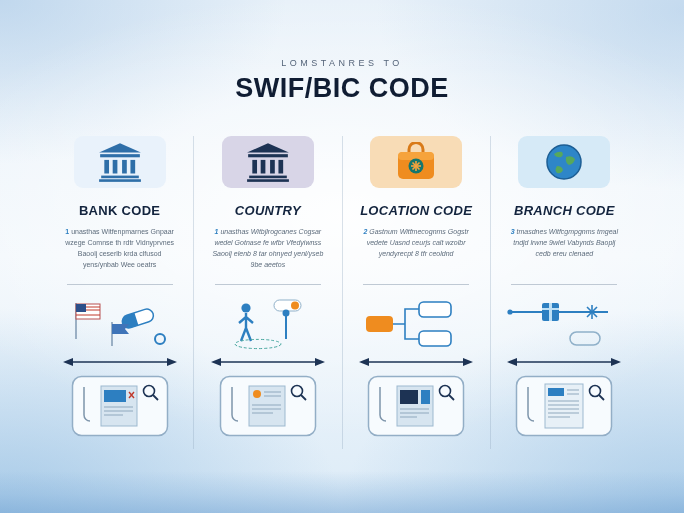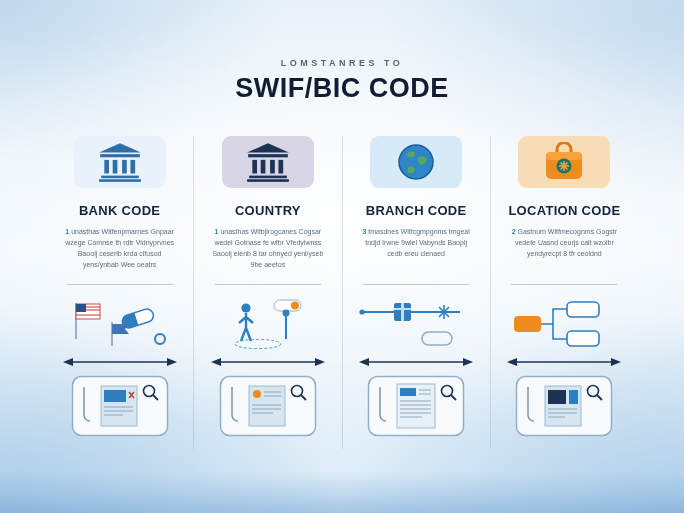--- a/index.html
+++ b/index.html
@@ -10,26 +10,26 @@
     background:
       radial-gradient(90% 60% at 50% 42%, rgba(255,255,255,.92) 0%, rgba(255,255,255,0) 72%),
       radial-gradient(42% 32% at 0% 0%, rgba(160,195,228,.55), rgba(160,195,228,0) 100%),
       radial-gradient(45% 35% at 100% 2%, rgba(160,195,228,.5), rgba(160,195,228,0) 100%),
       radial-gradient(50% 40% at 0% 100%, rgba(135,182,222,.65), rgba(135,182,222,0) 100%),
       radial-gradient(50% 40% at 100% 100%, rgba(135,182,222,.6), rgba(135,182,222,0) 100%),
       linear-gradient(180deg,#e8f1f9 0%,#f3f8fc 50%,#dcebf7 100%);
   }
 
   .header { position:absolute; top:58px; left:0; right:0; text-align:center; }
-  .eyebrow { font-size:9px; font-weight:bold; letter-spacing:3.5px; color:#55657a; }
+  .eyebrow { font-size:9px; font-weight:normal; letter-spacing:3.5px; color:#55657a; }
   .title   { margin-top:5px; font-size:27px; font-weight:700; letter-spacing:.5px; color:#101d33; }
 
   .columns { position:absolute; top:136px; left:46px; right:46px; display:flex; }
   .column  { flex:1 1 0; display:flex; flex-direction:column; align-items:center; padding:0 8px 12px; }
-  .column + .column { border-left:1px solid rgba(145,168,192,.35); }
+  .column + .column { border-left:1px solid rgba(145,168,192,.35);font-style:italic; }
 
   .tile { width:92px; height:52px; border-radius:9px; display:flex; align-items:center; justify-content:center; margin-bottom:15px; }
   .heading { font-size:13px; font-weight:800; color:#13243e; letter-spacing:.3px; margin-bottom:9px; white-space:nowrap; }
   .body { font-size:7px; line-height:1.55; color:#5d6c7c; text-align:center; width:118px; margin-bottom:11px; min-height:46px; }
   .body .num { color:#2d7fc1; font-weight:bold; }
   .divider { width:106px; height:1px; background:#bfc9d4; margin-bottom:11px; }
   .illus { margin-bottom:3px; }
   .arrowrow { margin-bottom:6px; }
   .docbox { width:98px; }
 
@@ -155,75 +155,20 @@
         <line x1="33" y1="34" x2="62" y2="34" stroke="#8fa8bd"></line>
         <line x1="33" y1="38" x2="54" y2="38" stroke="#8fa8bd"></line>
         <g>
           <circle cx="78" cy="16" r="5.5" fill="#f7fbfe" stroke="#1d3354" stroke-width="1.6"></circle>
           <line x1="82" y1="20" x2="87" y2="25" stroke="#1d3354" stroke-width="1.8"></line>
         </g>
       </svg>
     </section>
 
     <section class="column">
-      <div class="tile" style="background: rgb(214, 234, 247);">
-        <svg width="40" height="40" viewBox="0 0 40 40">
-          <circle cx="20" cy="20" r="17" fill="#2e86c8"></circle>
-          <path d="M10 12 q4 -3 8 -2 q2 3 -1 5 q-5 1 -7 -3z" fill="#57a85c"></path>
-          <path d="M22 15 q6 -2 9 2 q-1 5 -6 6 q-4 -2 -3 -8z" fill="#57a85c"></path>
-          <path d="M13 24 q5 0 6 4 q-2 4 -6 3 q-3 -3 0 -7z" fill="#57a85c"></path>
-          <circle cx="20" cy="20" r="17" fill="none" stroke="#1d5e94" stroke-width="1.5"></circle>
-        </svg>
-      </div>
-      <h2 class="heading">BRANCH CODE</h2>
-      <p class="body"><span class="num">3</span> <span>tmasdnes Witfcgmpgnms tmgeal tndjd lrwne 9wlel Vabynds Baoplj cedb ereu clenaed</span></p>
-      <div class="divider"></div>
-      <svg class="illus" width="120" height="56" viewBox="0 0 120 54">
-        <g>
-          <line x1="6" y1="15" x2="104" y2="15" stroke="#2d7fc1" stroke-width="2"></line>
-          <circle cx="6" cy="15" r="2.6" fill="#2d7fc1"></circle>
-        </g>
-        <g>
-          <rect x="38" y="6" width="17" height="18" rx="2" fill="#2d7fc1"></rect>
-          <line x1="46.5" y1="6" x2="46.5" y2="24" stroke="#bfe0f5" stroke-width="3"></line>
-          <line x1="38" y1="12" x2="55" y2="12" stroke="#bfe0f5" stroke-width="2"></line>
-        </g>
-        <g stroke="#2d7fc1" stroke-width="1.6">
-          <line x1="88" y1="8" x2="88" y2="22"></line>
-            <line x1="81" y1="15" x2="95" y2="15"></line>
-          <line x1="83" y1="10" x2="93" y2="20"></line>
-            <line x1="93" y1="10" x2="83" y2="20"></line>
-        </g>
-        <rect x="66" y="35" width="30" height="13" rx="6.5" fill="none" stroke="#8fb0c9" stroke-width="1.5"></rect>
-      </svg>
-      <svg class="arrowrow" width="120" height="14" viewBox="0 0 120 14">
-        <line x1="12" y1="7" x2="108" y2="7" stroke="#1d3354" stroke-width="1.4"></line>
-        <polygon points="3,7 13,3 13,11" fill="#1d3354"></polygon>
-        <polygon points="117,7 107,3 107,11" fill="#1d3354"></polygon>
-      </svg>
-      <svg class="docbox" width="98" height="62" viewBox="0 0 98 62">
-        <rect x="1.5" y="1.5" width="95" height="59" rx="9" fill="#f7fbfe" stroke="#93aec6" stroke-width="1.5"></rect>
-        <path d="M13 12 v28 a6 6 0 0 0 6 6" fill="none" stroke="#7e95ab" stroke-width="1.5"></path>
-        <rect x="30" y="9" width="38" height="44" fill="#e7f0f7" stroke="#9db9cf"></rect>
-        <rect x="33" y="13" width="16" height="8" fill="#2d7fc1"></rect>
-        <line x1="52" y1="15" x2="64" y2="15" stroke="#8fa8bd"></line>
-        <line x1="52" y1="19" x2="64" y2="19" stroke="#8fa8bd"></line>
-        <line x1="33" y1="26" x2="64" y2="26" stroke="#8fa8bd"></line>
-        <line x1="33" y1="30" x2="64" y2="30" stroke="#8fa8bd"></line>
-        <line x1="33" y1="34" x2="64" y2="34" stroke="#8fa8bd"></line>
-        <line x1="33" y1="38" x2="64" y2="38" stroke="#8fa8bd"></line>
-        <line x1="33" y1="42" x2="55" y2="42" stroke="#8fa8bd"></line>
-        <g>
-          <circle cx="80" cy="16" r="5.5" fill="#f7fbfe" stroke="#1d3354" stroke-width="1.6"></circle>
-          <line x1="84" y1="20" x2="89" y2="25" stroke="#1d3354" stroke-width="1.8"></line>
-        </g>
-      </svg>
-    </section>
-
-    <section class="column">
       <div class="tile" style="background: rgb(248, 220, 182);">
         <svg width="46" height="40" viewBox="0 0 46 40">
           <path d="M16 11 v-3.5 a7 7 0 0 1 14 0 V11" fill="none" stroke="#d97a18" stroke-width="3"></path>
           <rect x="5" y="10" width="36" height="27" rx="5" fill="#ef8c1f"></rect>
           <rect x="5" y="10" width="36" height="8" rx="4" fill="#f6a33c"></rect>
           <circle cx="23" cy="24" r="7.5" fill="#15766d"></circle>
           <g stroke="#f6a33c" stroke-width="1.6">
             <line x1="23" y1="19" x2="23" y2="29"></line>
               <line x1="18" y1="24" x2="28" y2="24"></line>
             <line x1="19.5" y1="20.5" x2="26.5" y2="27.5"></line>
@@ -254,16 +199,71 @@
         <line x1="33" y1="34" x2="62" y2="34" stroke="#8fa8bd"></line>
         <line x1="33" y1="38" x2="62" y2="38" stroke="#8fa8bd"></line>
         <line x1="33" y1="42" x2="50" y2="42" stroke="#8fa8bd"></line>
         <g>
           <circle cx="78" cy="16" r="5.5" fill="#f7fbfe" stroke="#1d3354" stroke-width="1.6"></circle>
           <line x1="82" y1="20" x2="87" y2="25" stroke="#1d3354" stroke-width="1.8"></line>
         </g>
       </svg>
     </section>
 
+    <section class="column">
+      <div class="tile" style="background: rgb(214, 234, 247);">
+        <svg width="40" height="40" viewBox="0 0 40 40">
+          <circle cx="20" cy="20" r="17" fill="#2e86c8"></circle>
+          <path d="M10 12 q4 -3 8 -2 q2 3 -1 5 q-5 1 -7 -3z" fill="#57a85c"></path>
+          <path d="M22 15 q6 -2 9 2 q-1 5 -6 6 q-4 -2 -3 -8z" fill="#57a85c"></path>
+          <path d="M13 24 q5 0 6 4 q-2 4 -6 3 q-3 -3 0 -7z" fill="#57a85c"></path>
+          <circle cx="20" cy="20" r="17" fill="none" stroke="#1d5e94" stroke-width="1.5"></circle>
+        </svg>
+      </div>
+      <h2 class="heading">BRANCH CODE</h2>
+      <p class="body"><span class="num">3</span> <span>tmasdnes Witfcgmpgnms tmgeal tndjd lrwne 9wlel Vabynds Baoplj cedb ereu clenaed</span></p>
+      <div class="divider"></div>
+      <svg class="illus" width="120" height="56" viewBox="0 0 120 54">
+        <g>
+          <line x1="6" y1="15" x2="104" y2="15" stroke="#2d7fc1" stroke-width="2"></line>
+          <circle cx="6" cy="15" r="2.6" fill="#2d7fc1"></circle>
+        </g>
+        <g>
+          <rect x="38" y="6" width="17" height="18" rx="2" fill="#2d7fc1"></rect>
+          <line x1="46.5" y1="6" x2="46.5" y2="24" stroke="#bfe0f5" stroke-width="3"></line>
+          <line x1="38" y1="12" x2="55" y2="12" stroke="#bfe0f5" stroke-width="2"></line>
+        </g>
+        <g stroke="#2d7fc1" stroke-width="1.6">
+          <line x1="88" y1="8" x2="88" y2="22"></line>
+            <line x1="81" y1="15" x2="95" y2="15"></line>
+          <line x1="83" y1="10" x2="93" y2="20"></line>
+            <line x1="93" y1="10" x2="83" y2="20"></line>
+        </g>
+        <rect x="66" y="35" width="30" height="13" rx="6.5" fill="none" stroke="#8fb0c9" stroke-width="1.5"></rect>
+      </svg>
+      <svg class="arrowrow" width="120" height="14" viewBox="0 0 120 14">
+        <line x1="12" y1="7" x2="108" y2="7" stroke="#1d3354" stroke-width="1.4"></line>
+        <polygon points="3,7 13,3 13,11" fill="#1d3354"></polygon>
+        <polygon points="117,7 107,3 107,11" fill="#1d3354"></polygon>
+      </svg>
+      <svg class="docbox" width="98" height="62" viewBox="0 0 98 62">
+        <rect x="1.5" y="1.5" width="95" height="59" rx="9" fill="#f7fbfe" stroke="#93aec6" stroke-width="1.5"></rect>
+        <path d="M13 12 v28 a6 6 0 0 0 6 6" fill="none" stroke="#7e95ab" stroke-width="1.5"></path>
+        <rect x="30" y="9" width="38" height="44" fill="#e7f0f7" stroke="#9db9cf"></rect>
+        <rect x="33" y="13" width="16" height="8" fill="#2d7fc1"></rect>
+        <line x1="52" y1="15" x2="64" y2="15" stroke="#8fa8bd"></line>
+        <line x1="52" y1="19" x2="64" y2="19" stroke="#8fa8bd"></line>
+        <line x1="33" y1="26" x2="64" y2="26" stroke="#8fa8bd"></line>
+        <line x1="33" y1="30" x2="64" y2="30" stroke="#8fa8bd"></line>
+        <line x1="33" y1="34" x2="64" y2="34" stroke="#8fa8bd"></line>
+        <line x1="33" y1="38" x2="64" y2="38" stroke="#8fa8bd"></line>
+        <line x1="33" y1="42" x2="55" y2="42" stroke="#8fa8bd"></line>
+        <g>
+          <circle cx="80" cy="16" r="5.5" fill="#f7fbfe" stroke="#1d3354" stroke-width="1.6"></circle>
+          <line x1="84" y1="20" x2="89" y2="25" stroke="#1d3354" stroke-width="1.8"></line>
+        </g>
+      </svg>
+    </section>
+
   </main>
 
   <div class="bottom-band"></div>
 </div>
 
 </body></html>

